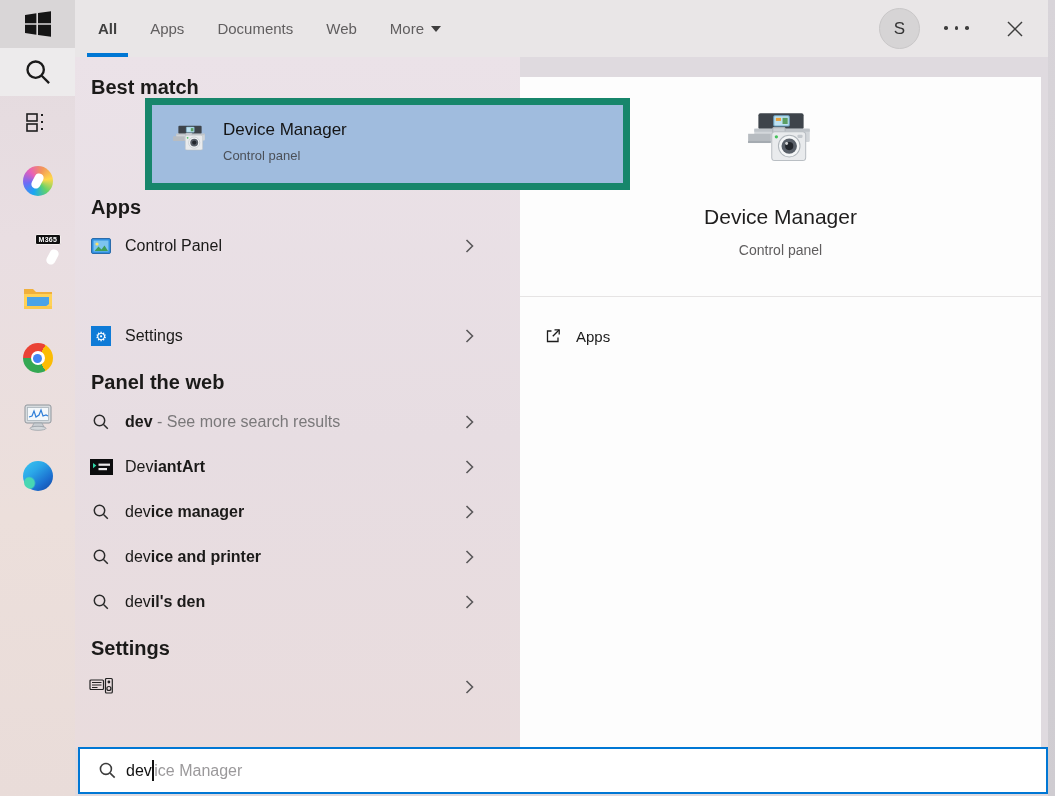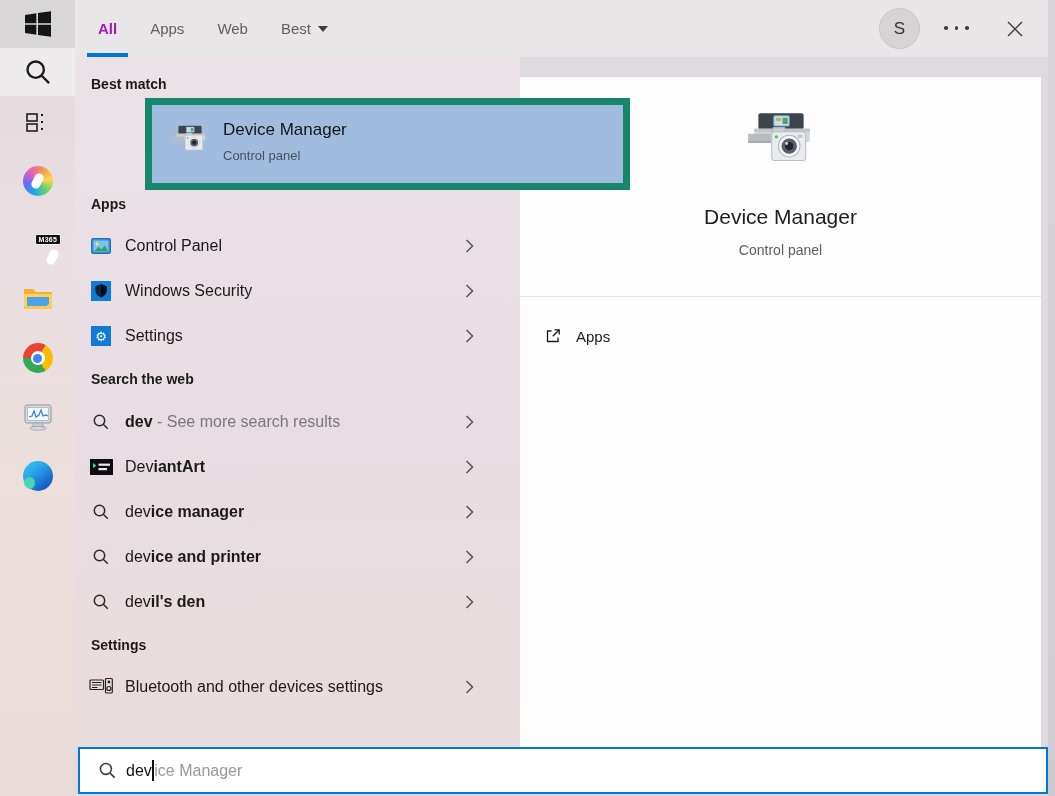--- a/index.html
+++ b/index.html
@@ -27,33 +27,33 @@
   .edge { width:30px; height:30px; border-radius:50%; position:relative;
     background:linear-gradient(140deg,#3bc6f0 0%,#2ba7e8 35%,#1b6fd0 70%,#1445a0 100%); }
   .edge::after { content:''; position:absolute; left:1px; top:15px; width:14px; height:13px; border-radius:50%;
     background:radial-gradient(circle at 35% 55%,#48d7b3 0 45%,rgba(72,215,179,0) 60%); }
 
   
   .flyout { position:absolute; left:75px; top:0; width:973px; height:796px; background:#dfdadf; }
   .topbar { position:absolute; left:0; top:0; width:973px; height:57px; background:#e9e6e7; }
   .tabs { position:absolute; left:23px; top:0; height:57px; display:flex; align-items:center; gap:33px; }
   .tab { position:relative; height:57px; display:flex; align-items:center; font-size:15px; color:#605e5f; cursor:pointer; }
-  .tab.active { color:#a21caf; font-weight:bold; }
+  .tab.active { color:#404040; font-weight:bold; }
   .tab.active::after { content:''; position:absolute; left:-11px; right:-11px; bottom:0; height:4px; background:#0077d4; }
   .more-arrow { display:inline-block; margin-left:7px; width:0; height:0; border-left:5px solid transparent; border-right:5px solid transparent; border-top:6px solid #3f3e3e; }
   .avatar { position:absolute; left:804px; top:8px; width:41px; height:41px; border-radius:50%; background:#d6d4d5; border:1px solid #c9c7c8;
     display:flex; align-items:center; justify-content:center; font-size:17px; color:#333; cursor:pointer; }
   .dots { position:absolute; left:869px; top:26px; width:32px; height:6px; display:flex; gap:7px; cursor:pointer; }
   .dots i { width:3.5px; height:3.5px; border-radius:50%; background:#3f3e3e; }
   .closex { position:absolute; left:926px; top:15px; width:28px; height:28px; display:flex; align-items:center; justify-content:center; cursor:pointer; }
 
   
   .left-pane { position:absolute; left:0; top:57px; width:445px; height:691px;
     background:linear-gradient(180deg,#ebe2e8 0%,#e7dde2 55%,#e9dcdd 100%); }
-  .sec-header { position:absolute; left:16px; font-size:14px; font-weight:bold; color:#1b1a19; }
+  .sec-header { position:absolute; left:16px; font-size:20px; font-weight:bold; color:#1b1a19; }
   .row { position:absolute; left:0; width:445px; height:40px; cursor:pointer; }
   .row .ic { position:absolute; left:13px; top:50%; transform:translateY(-50%); width:26px; display:flex; justify-content:center; }
   .row .lbl { position:absolute; left:50px; top:50%; transform:translateY(-50%); font-size:16px; color:#1b1a19; white-space:nowrap; }
   .row .chev { position:absolute; left:390px; top:50%; transform:translateY(-50%); }
   .row-web .pfx { font-weight:normal; } .row-web .sfx { font-weight:bold; }
   .row-seemore .pfx { font-weight:bold; } .row-seemore .sfx { color:#7a787a; font-weight:normal; }
   .blueicon { width:20px; height:20px; background:#0f7bd7; display:flex; align-items:center; justify-content:center; }
   .gear-glyph { color:#fff; font-size:13px; font-family:"DejaVu Sans",sans-serif; line-height:1; }
 
   
@@ -157,24 +157,27 @@
 
     <div class="topbar">
       <div class="tabs">
         <div class="tab active">
             <span>All</span>
           </div>
         <div class="tab">
             <span>Apps</span>
           </div>
         <div class="tab">
+            <span>Documents</span>
+          </div>
+        <div class="tab">
             <span>Web</span>
           </div>
         <div class="tab">
-            <span>Best</span>
+            <span>More</span>
             <span class="more-arrow"></span>
           </div>
       </div>
       <div class="avatar">
           <span>S</span>
         </div>
       <div class="dots">
           <i></i>
           <i></i>
           <i></i>
@@ -202,51 +205,36 @@
           </svg>
         </span>
         <span class="lbl">Control Panel</span>
         <span class="chev">
             <svg width="9" height="15" viewBox="0 0 9 15" fill="none" stroke="#5a585a" stroke-width="1.6">
               <polyline points="1.5,1.5 7.5,7.5 1.5,13.5"></polyline>
             </svg>
           </span>
       </div>
 
-      <div class="row" style="top:214px;">
-        <span class="ic">
-          <svg width="20" height="20" viewBox="0 0 20 20">
-            <rect width="20" height="20" fill="#0f7bd7"></rect>
-            <path d="M10 3.2 l5.6 2 v4 c0 3.6 -2.3 6 -5.6 7.3 c-3.3 -1.3 -5.6 -3.7 -5.6 -7.3 v-4 z" fill="#10243c"></path>
-            <path d="M10 3.2 l5.6 2 v4 c0 3.6 -2.3 6 -5.6 7.3 z" fill="#000a14"></path>
-          </svg>
-        </span>
-        <span class="lbl">Windows Security</span>
-        <span class="chev">
-            <svg width="9" height="15" viewBox="0 0 9 15" fill="none" stroke="#5a585a" stroke-width="1.6">
-              <polyline points="1.5,1.5 7.5,7.5 1.5,13.5"></polyline>
-            </svg>
-          </span>
-      </div>
 
       <div class="row" style="top:259px;">
         <span class="ic">
           <span class="blueicon">
               <span class="gear-glyph">⚙</span>
             </span>
         </span>
         <span class="lbl">Settings</span>
         <span class="chev">
             <svg width="9" height="15" viewBox="0 0 9 15" fill="none" stroke="#5a585a" stroke-width="1.6">
               <polyline points="1.5,1.5 7.5,7.5 1.5,13.5"></polyline>
             </svg>
           </span>
       </div>
 
-      <div class="sec-header" style="top:314px;">Search the web</div>
+      <div class="sec-header" style="top:314px;">Panel the web</div>
 
       <div class="row row-web" style="top:390px;">
         <span class="ic">
           <svg width="23" height="16" viewBox="0 0 23 16">
             <rect width="23" height="16" fill="#0c0d0e"></rect>
             <path d="M3 4 l3.4 2.6 -3.4 2.6z" fill="#2fd5a7"></path>
             <rect x="8.5" y="4.6" width="11.5" height="2.2" fill="#e8e8e8"></rect>
             <rect x="8.5" y="9" width="8.5" height="2.2" fill="#e8e8e8"></rect>
           </svg>
         </span>
@@ -323,21 +311,20 @@
       <div class="row" style="top:610px;">
         <span class="ic">
           <svg width="24" height="19" viewBox="0 0 24 19" fill="none" stroke="#222" stroke-width="1.2">
             <rect x="1" y="2.5" width="13.5" height="9.5" rx="1"></rect>
             <path d="M3 5 h9.5 M3 7.5 h9.5 M3 10 h5.5" stroke-width="1"></path>
             <rect x="16.5" y="1" width="6.8" height="14.5" rx="1"></rect>
             <circle cx="19.9" cy="11" r="2"></circle>
             <circle cx="19.9" cy="4.5" r="0.8" fill="#222"></circle>
           </svg>
         </span>
-        <span class="lbl">Bluetooth and other devices settings</span>
         <span class="chev">
             <svg width="9" height="15" viewBox="0 0 9 15" fill="none" stroke="#5a585a" stroke-width="1.6">
               <polyline points="1.5,1.5 7.5,7.5 1.5,13.5"></polyline>
             </svg>
           </span>
       </div>
 
     </div>
 
     <div class="right-pane">

